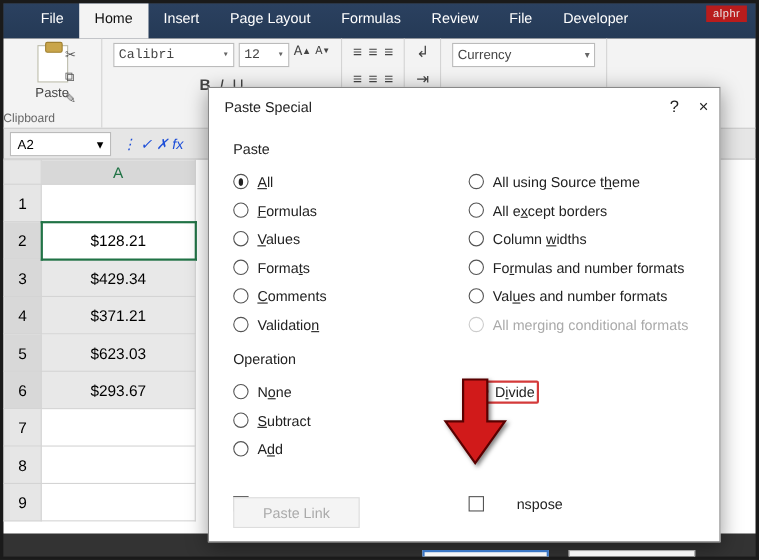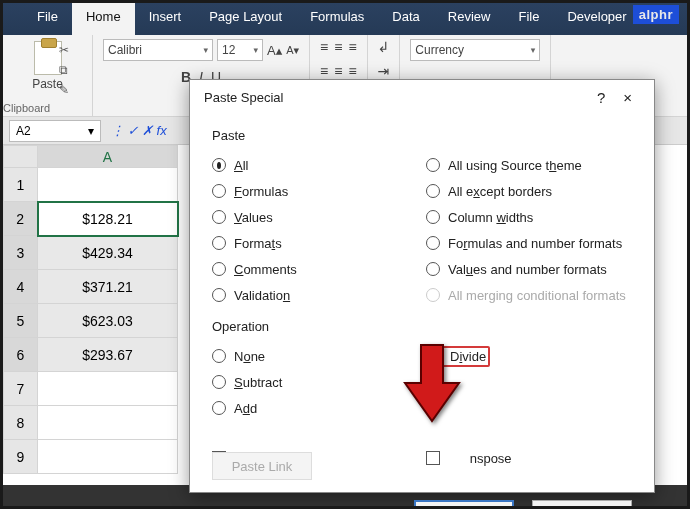--- a/index.html
+++ b/index.html
@@ -9,25 +9,25 @@
     width: 690px;
     height: 509px;
     position: relative;
     overflow: hidden;
     border: 3px solid #1a1a1a;
   }
   .watermark {
     position: absolute;
     top: 2px;
     right: 8px;
-    background: #1d4ed8;
+    background: #b91c1c;
     color: #e8e8e8;
-    font-size: 13px;
+    font-size: 10px;
     padding: 2px 6px;
-    font-weight: bold;
+    font-weight: normal;
     z-index: 100;
     letter-spacing: 0.5px;
   }
   .tabs {
     display: flex;
     background: linear-gradient(#2b4160,#253a56);
     height: 32px;
     align-items: stretch;
     padding-left: 20px;
   }
@@ -74,21 +74,21 @@
     background:#c9a54a;border:1px solid #a08030;border-radius:2px;
   }
   .paste-big span{font-size:12px;margin-top:2px;}
   .mini-icons{position:absolute; left:56px; top:8px; display:flex;flex-direction:column;gap:4px;}
   .mini-icon{width:18px;height:16px;font-size:12px;color:#555;}
   .group-label{
     position:absolute; bottom:2px; left:0; right:0; text-align:left;
     font-size:11px; color:#666;
   }
   .font-grp{ width:auto; flex:0 0 auto; padding:4px 10px 2px 10px; position:relative;}
-  .font-row1{display:flex;gap:4px;align-items:center;}
+  .font-row1{display:flex;gap:4px;align-items:flex-start;font-family:Liberation Mono, monospace;}
   .sel{
     background:#fff;border:1px solid #bbb;height:22px;font-size:12px;
     padding:2px 4px; display:flex;align-items:center;justify-content:space-between;
   }
   .sel .dd{font-size:9px;color:#666;margin-left:6px;}
   .font-row2{display:flex;gap:8px;margin-top:8px;}
   .font-row2 span{font-size:14px;}
   .align-grp, .num-grp { padding:4px 10px; }
   .align-row{display:flex;gap:6px;}
   .align-row span{font-size:14px;color:#444;}
@@ -120,21 +120,21 @@
     background:#e8e8e8;
   }
   
   .dialog{
     position:absolute; left:186px; top:76px; width:466px; height:414px;
     background:#fff; border:1px solid #888; box-shadow:0 4px 18px rgba(0,0,0,0.4);
     z-index:50; font-size:13px; color:#222;
   }
   .dlg-title{
     height:34px;display:flex;align-items:center;justify-content:space-between;
-    padding:0 22px 0 14px;font-size:13px;
+    padding:0 10px 0 14px;font-size:13px;
   }
   .dlg-title .controls{display:flex;gap:18px;align-items:center;}
   .dlg-title .controls span{font-size:15px;cursor:pointer;font-family:Arial;}
   .dlg-body{padding:6px 22px 12px 22px;}
   .section-label{margin:8px 0 6px 0;}
   .radio-cols{display:flex;gap:8px;}
   .col{flex:1 1 50%;}
   .opt{display:flex;align-items:center;gap:8px;margin:6px 0;height:20px;}
   .radio{
     width:14px;height:14px;border:1px solid #555;border-radius:50%;
@@ -145,21 +145,21 @@
   .opt.disabled .radio{border-color:#ccc;}
   .ul{text-decoration:underline;}
   .chk{
     width:14px;height:14px;border:1px solid #555;display:inline-block;flex-shrink:0;
   }
   .dlg-buttons{
     display:flex;justify-content:flex-end;gap:18px;padding:0 22px 0 22px;
     margin-top:14px; align-items:center;
   }
   .btn{
-    width:100px;height:28px;border:1px solid #aaa;background:#f4f4f4;
+    width:115px;height:28px;border:1px solid #aaa;background:#f4f4f4;
     display:flex;align-items:center;justify-content:center;font-size:13px;
     cursor:pointer;
   }
   .btn.primary{border:2px solid #3a76c4;}
   .btn.link{background:#f4f4f4;color:#aaa;border:1px solid #ddd;cursor:default;}
   .paste-link-wrap{position:absolute;left:22px;bottom:12px;}
   .highlight-box{
     border:2px solid #d43a3a; padding:1px 2px; border-radius:2px;
     display:inline-flex;align-items:center;gap:6px;
   }
@@ -173,21 +173,20 @@
 <body>
 
 <div class="watermark">alphr</div>
 
 <div class="tabs">
   <div class="tab file">File</div>
   <div class="tab active">Home</div>
   <div class="tab">Insert</div>
   <div class="tab">Page Layout</div>
   <div class="tab">Formulas</div>
-  <div class="tab">Data</div>
   <div class="tab">Review</div>
   <div class="tab">File</div>
   <div class="tab">Developer</div>
 </div>
 
 <div class="ribbon">
   <div class="ribbon-group clipboard-grp" style="position:relative">
     <div class="paste-big">
       <div class="board"></div>
       <span>Paste</span>

